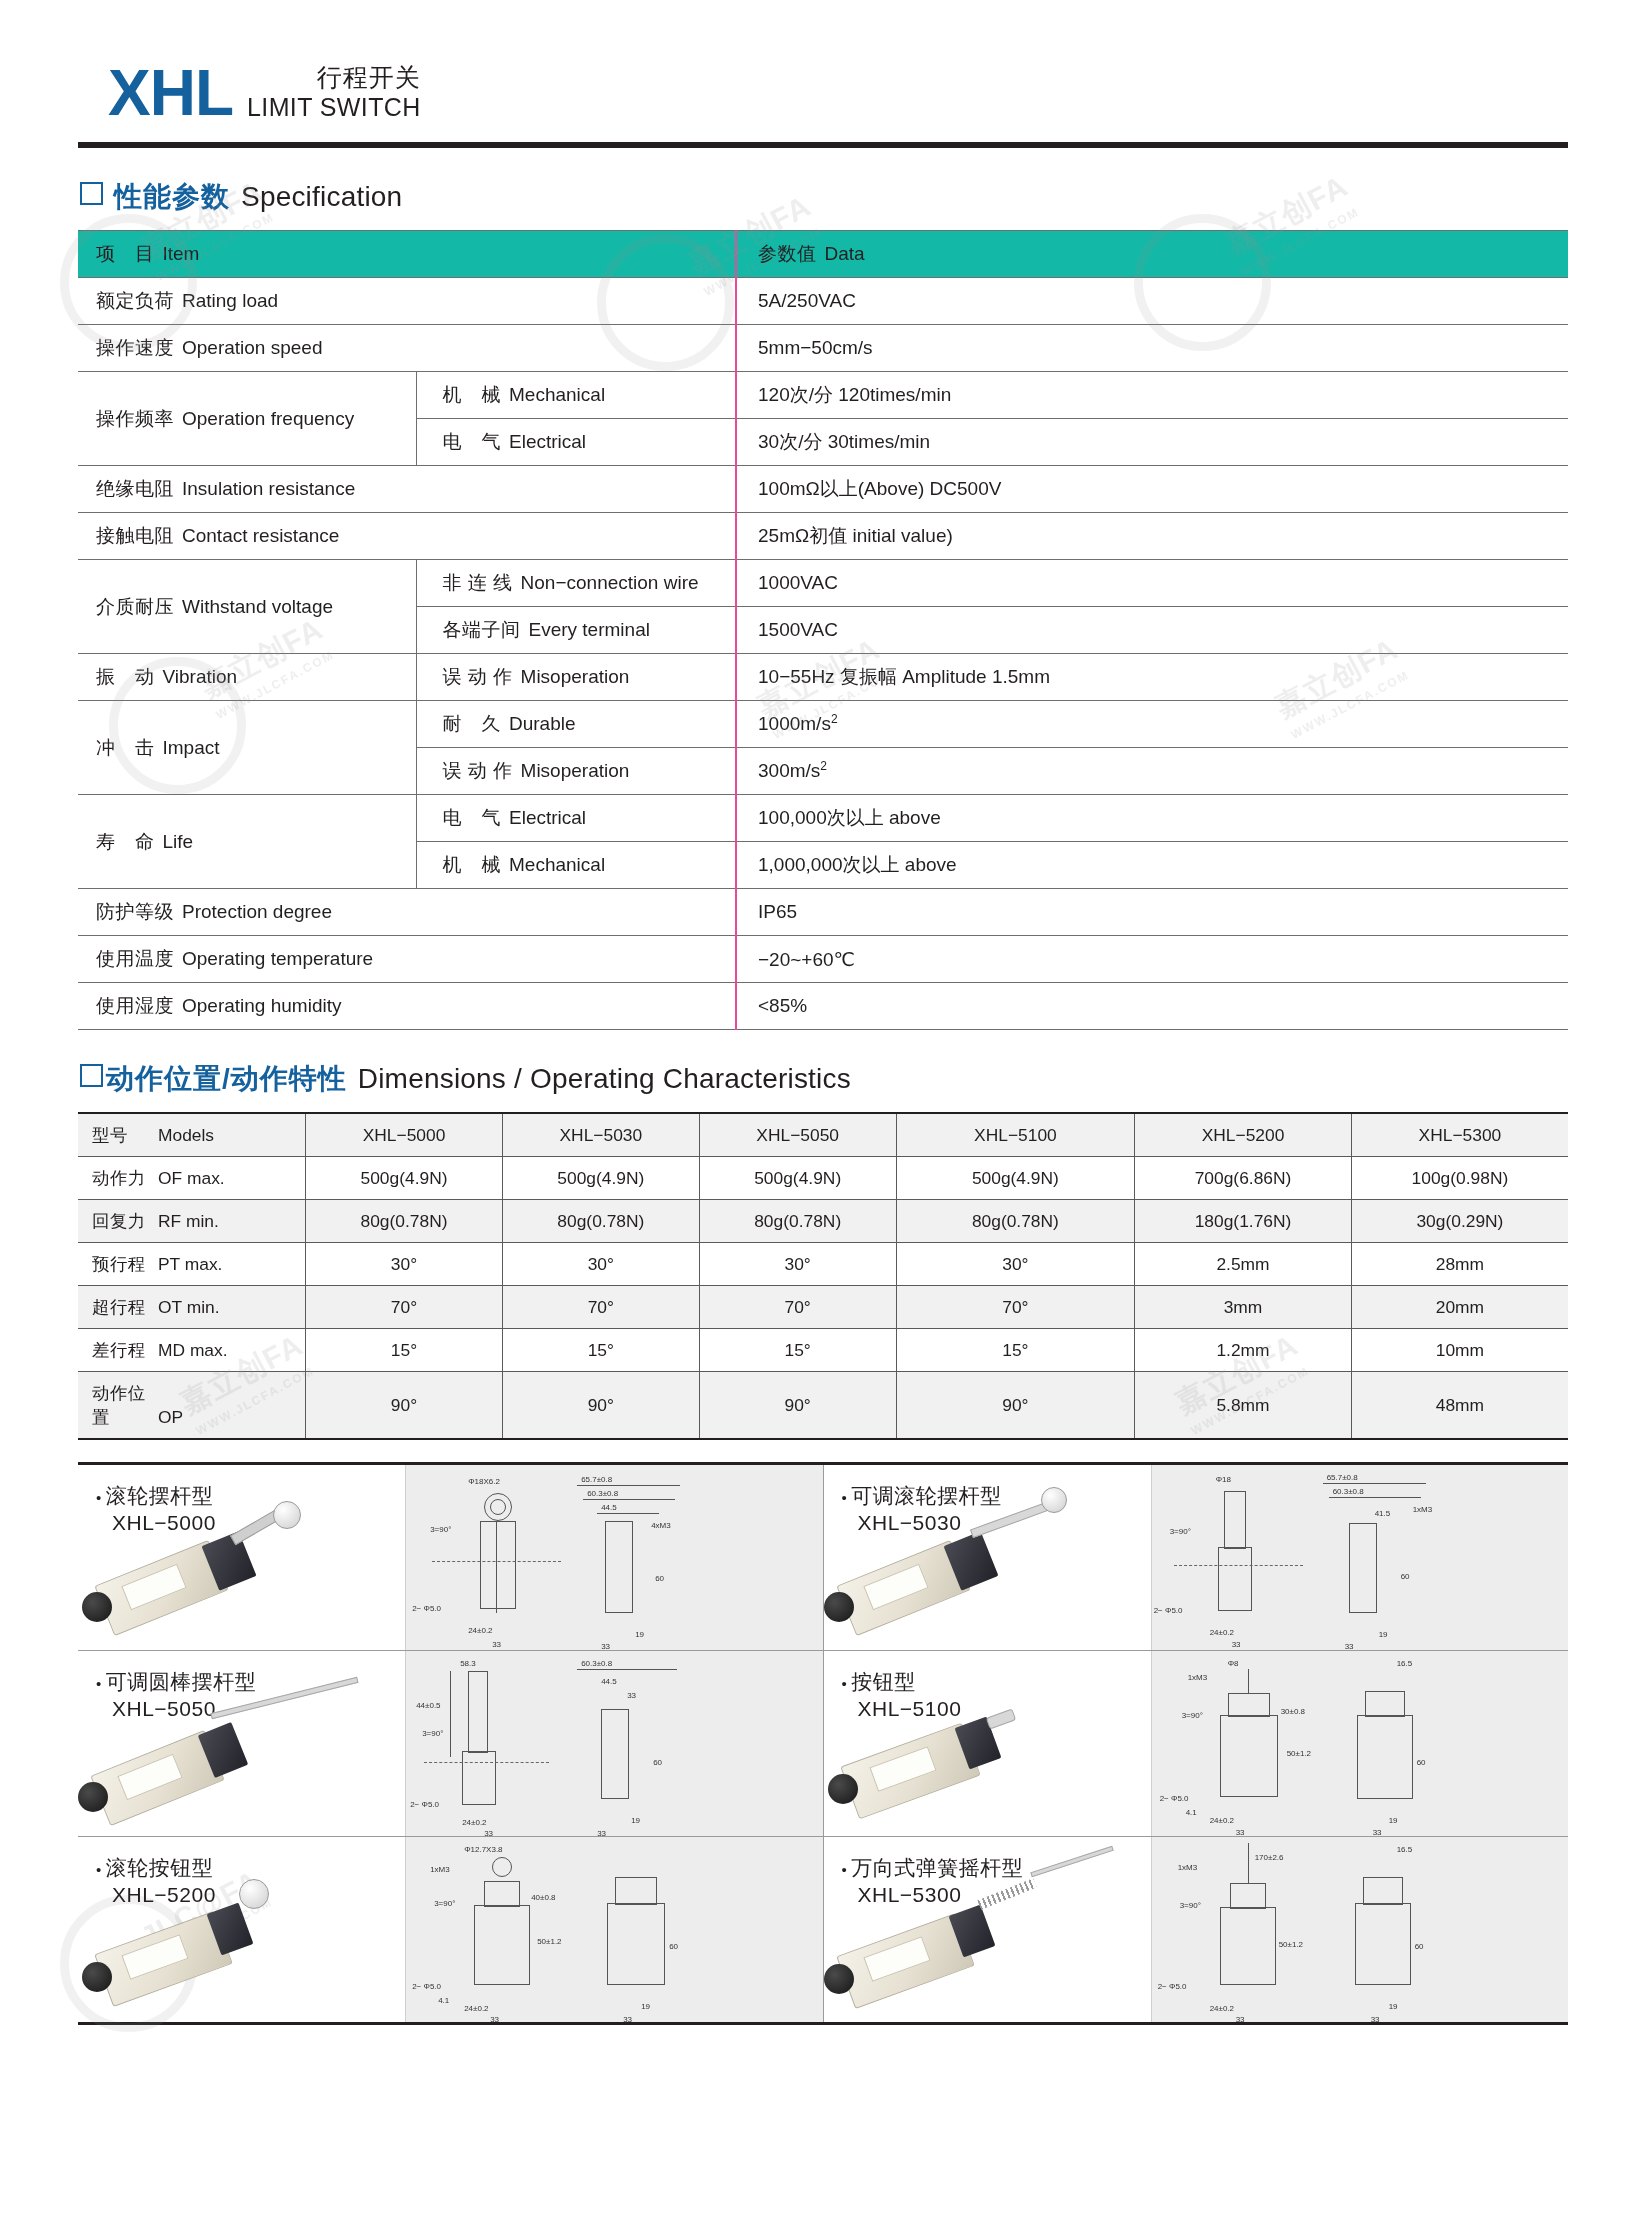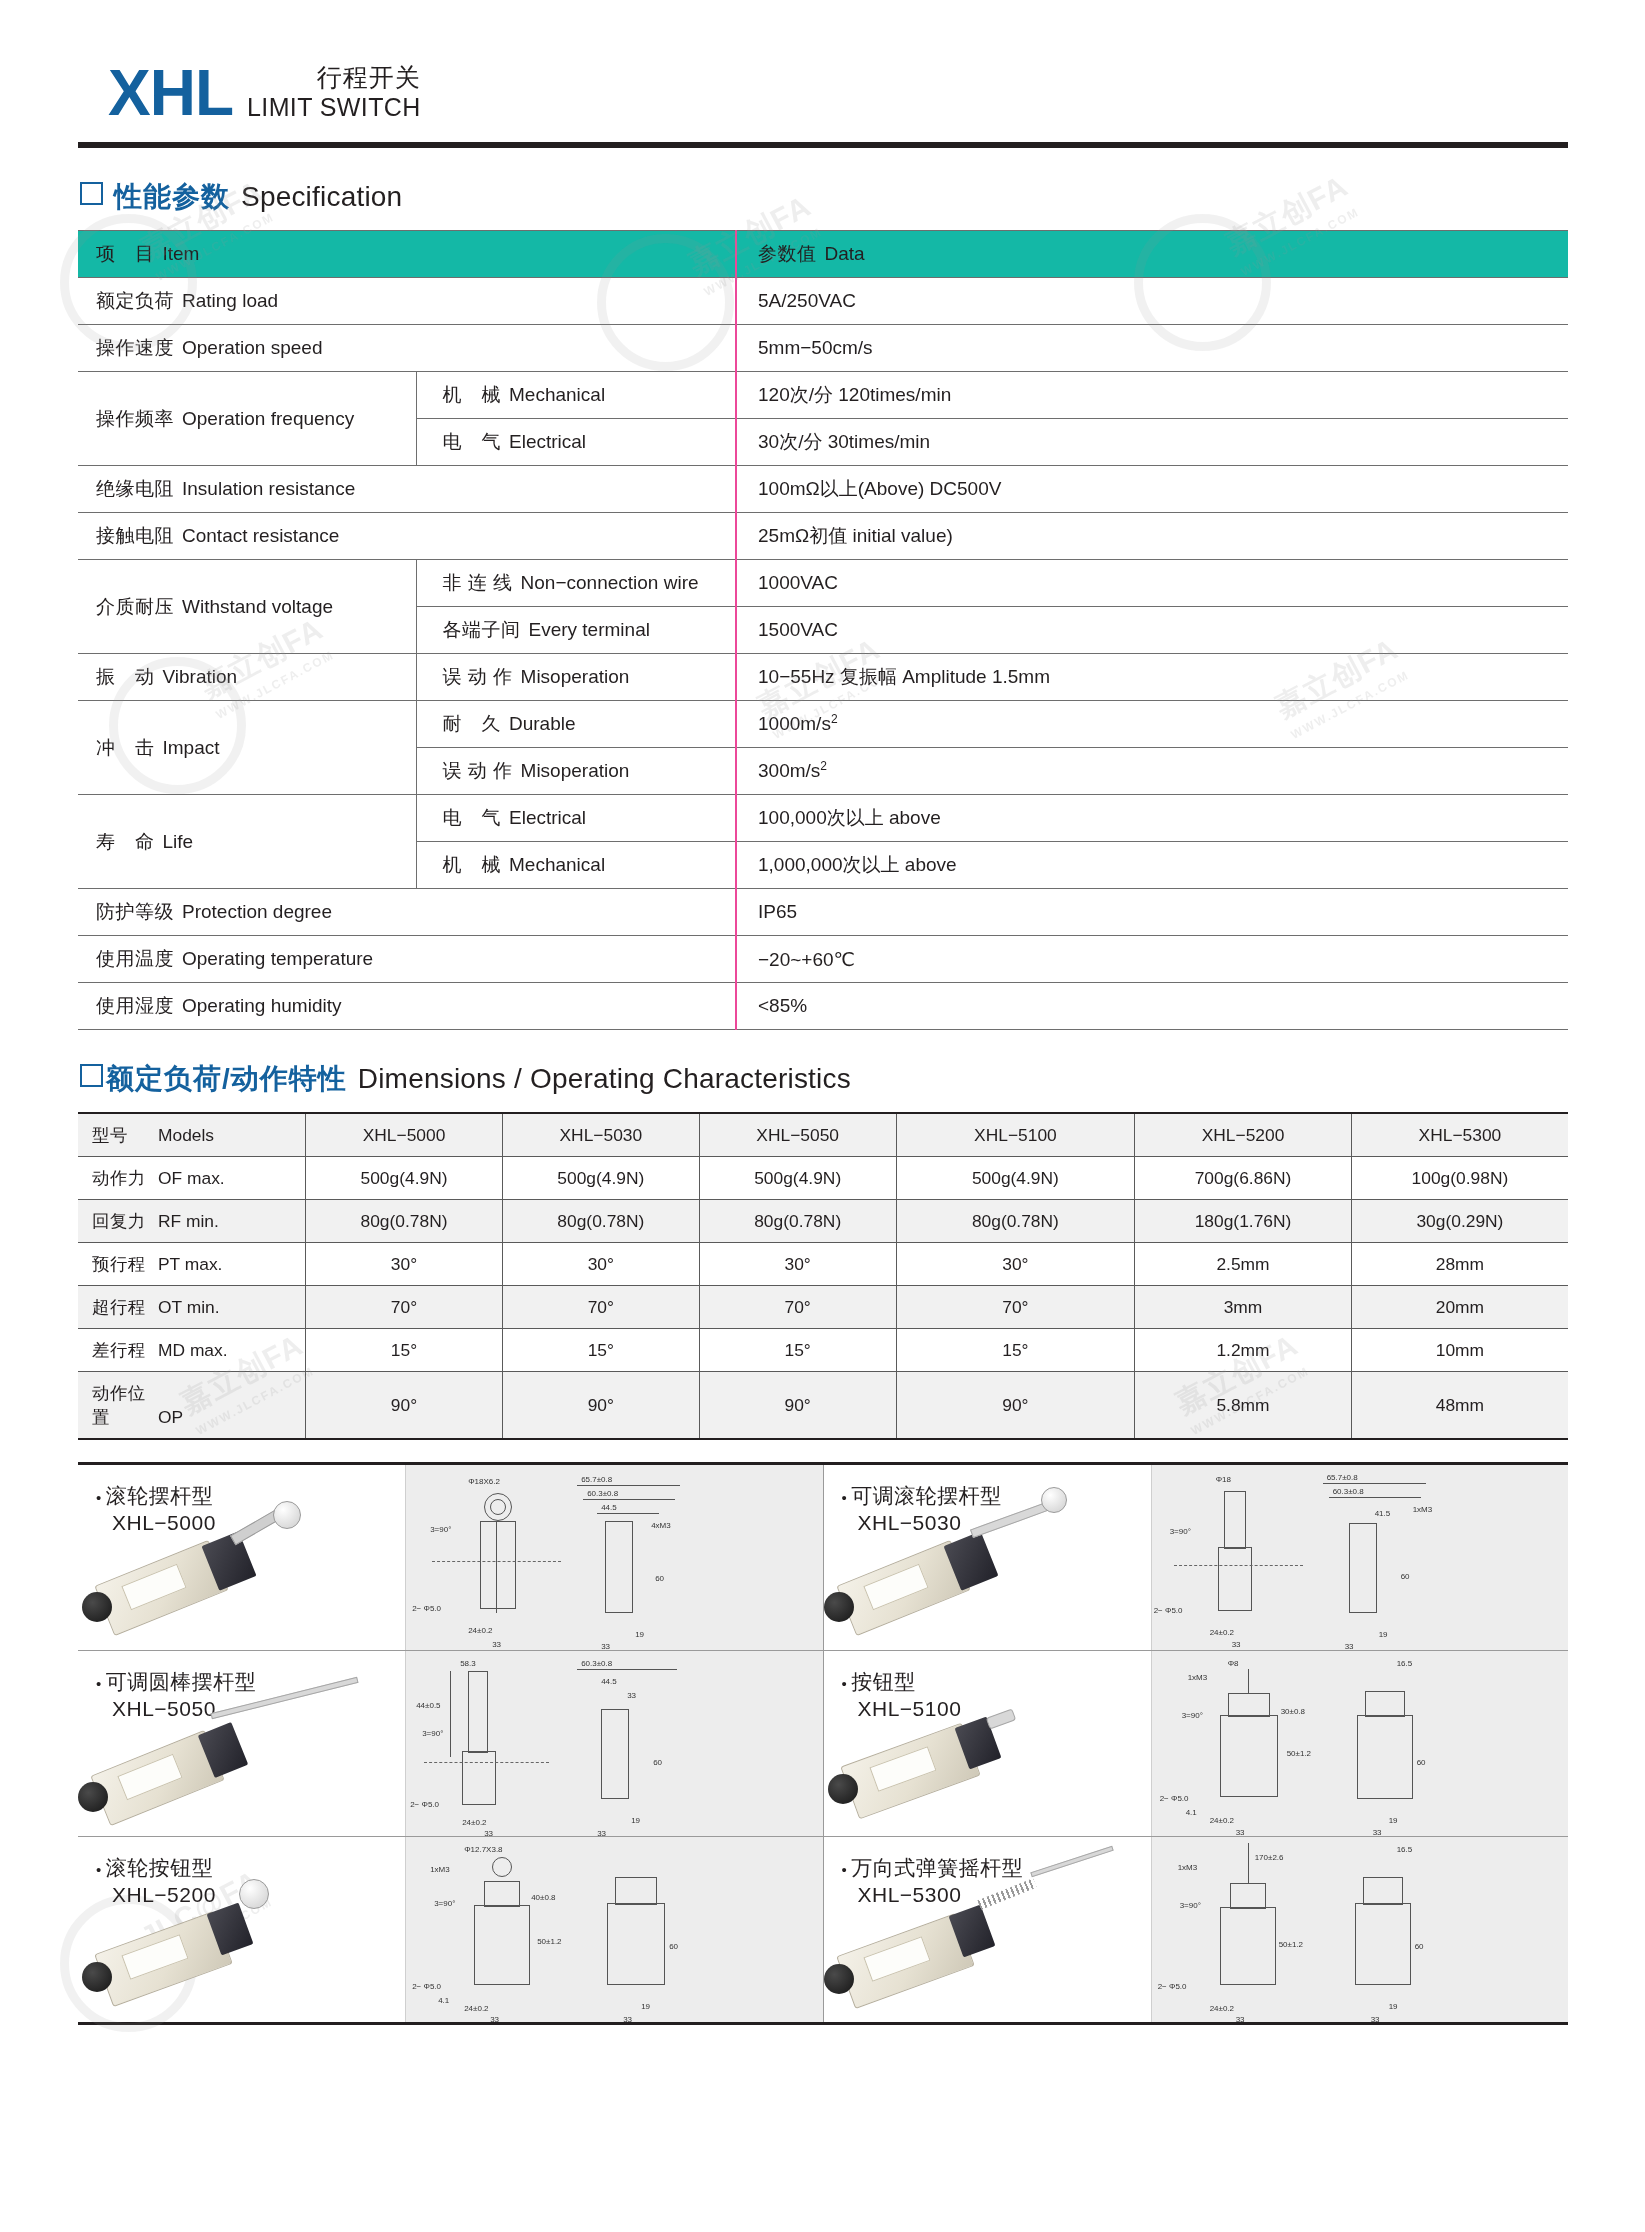--- a/index.html
+++ b/index.html
@@ -260,21 +260,21 @@
         </tr>
         <tr>
           <td class="item" colspan="2"><span class="cnlab">使用湿度</span><span class="enlab">Operating humidity</span></td>
           <td class="val">&lt;85%</td>
         </tr>
       </tbody>
   </table>
 
   <div class="sec-title tight">
     <span class="sq"></span>
-    <span class="sec-cn">额定负荷/动作特性</span>
+    <span class="sec-cn">动作位置/动作特性</span>
     <span class="sec-en">Dimensions / Operating Characteristics</span>
   </div>
 
   <table class="dim">
     <colgroup>
       <col style="width:207px">
         <col style="width:179px">
         <col style="width:179px">
         <col style="width:179px">
       <col style="width:217px">

